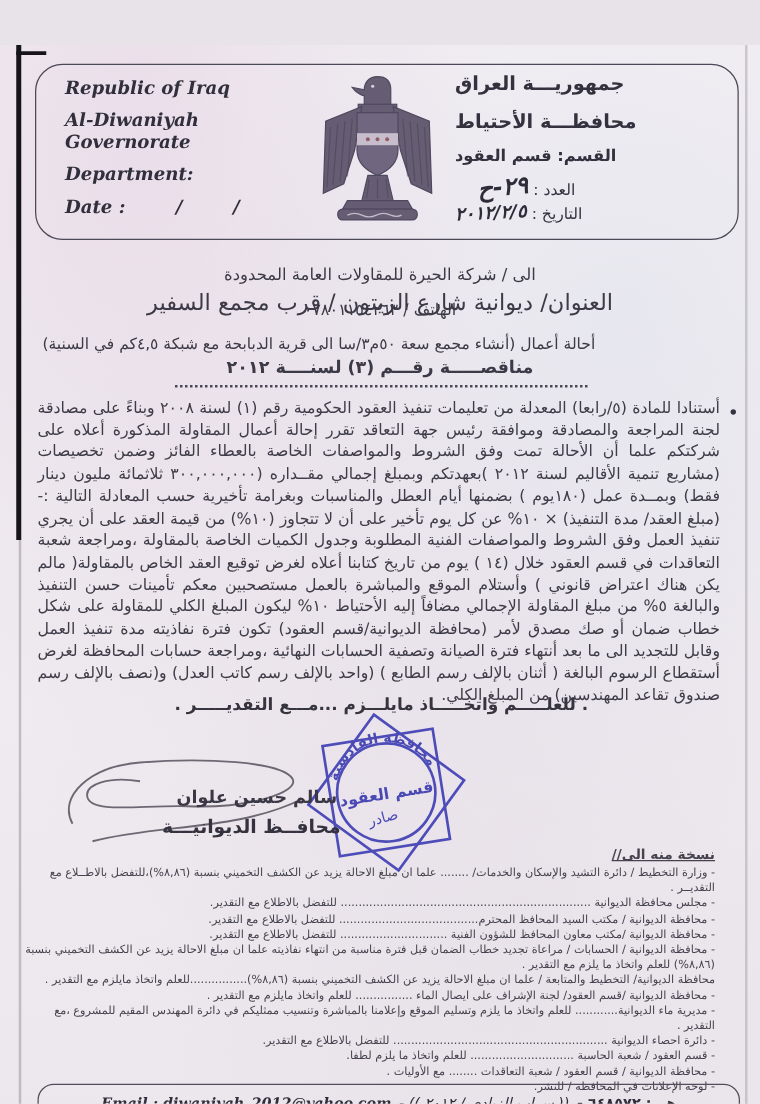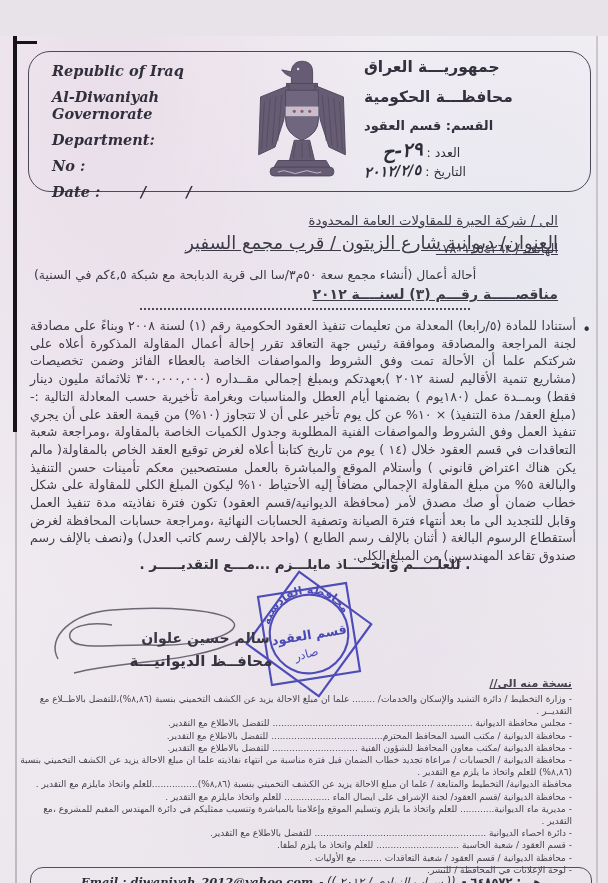--- a/index.html
+++ b/index.html
@@ -40,21 +40,21 @@
     color:#312f3c;font-size:14.5px;}
   .hdr-en .l{margin-bottom:9px;}
   .hdr-ar{right:34px;top:22px;width:210px;text-align:left;color:#33313e;}
   .hdr-ar .big{font-size:15.5px;font-weight:bold;margin-bottom:12px;}
   .hdr-ar .dept{font-size:13px;font-weight:bold;margin-bottom:6px;}
   .hdr-ar .fld{font-size:12.5px;margin-bottom:2px;}
   .hand{font-style:italic;font-weight:bold;color:#2e2c38;display:inline-block;}
   .hand-no{font-size:19px;transform:rotate(-5deg);margin-left:18px;}
   .hand-date{font-size:14.5px;transform:rotate(-3deg);}
   
-  .center-line{left:50px;width:508px;text-align:right;text-decoration:underline;}
+  .center-line{left:50px;width:508px;text-align:center;}
   .to-line{top:177px;font-size:13.2px;}
   .addr-line{top:196px;font-size:18px;}
   .phone-line{top:205px;font-size:12.8px;}
   .subject-line{top:231px;left:34px;width:544px;text-align:left;font-size:12.4px;}
   .tender-line{top:250px;font-size:14px;font-weight:bold;}
   .dots-divider{top:272px;left:140px;width:330px;height:0;border-top:2.6px dotted #4b4856;}
   .bullet{right:17px;top:285px;font-size:15px;color:#34323e;}
   .body-par{
     top:281px;left:30px;width:546px;
     font-size:12.6px;line-height:17.7px;text-align:justify;color:#3e3c48;
@@ -96,21 +96,20 @@
   <div class="abs bottom-bar1"></div>
   <div class="abs bottom-bar2"></div>
   <div class="abs bottom-smudge"></div>
 
   <div class="abs header-box"></div>
 
   <div class="abs hdr-en">
     <div class="l">Republic of Iraq</div>
     <div class="l">Al-Diwaniyah Governorate</div>
     <div class="l">Department:</div>
-    <div class="l">No :</div>
     <div class="l pre">Date :        /        /</div>
   </div>
 
   <svg class="abs" style="left:249px;top:21px;width:106px;height:128px;opacity:.9" viewBox="0 0 110 130">
     <g fill="#584e66" stroke="#3f3850" stroke-width="1">
       <path d="M55,3 C48,3 44,8 44,14 L34,12 C37,16 40,18 44,19 L44,27 L66,27 L66,14 C66,7 62,3 55,3 Z"></path>
       <rect x="39" y="26" width="32" height="8"></rect>
       <path d="M42,28 L12,40 L10,100 L27,92 L36,64 Z"></path>
       <path d="M68,28 L98,40 L100,100 L83,92 L74,64 Z"></path>
       <path d="M38,33 L72,33 L72,64 Q72,78 55,85 Q38,78 38,64 Z" fill="#635973"></path>
@@ -128,21 +127,21 @@
     <g fill="#8a4a55" stroke="none">
       <circle cx="47" cy="55" r="1.6"></circle>
         <circle cx="55" cy="55" r="1.6"></circle>
         <circle cx="63" cy="55" r="1.6"></circle>
     </g>
     <path d="M30,118 q6,-3 12,0 q6,3 12,0 q6,-3 12,0 q5,2 9,0" stroke="#d8d2dc" stroke-width="1" fill="none" opacity=".8"></path>
   </svg>
 
   <div class="abs hdr-ar rtl">
     <div class="big">جمهوريـــة العراق</div>
-    <div class="big">محافظـــة الحكومية</div>
+    <div class="big">محافظـــة الأحتياط</div>
     <div class="dept">القسم: قسم العقود</div>
     <div class="fld">
       <span>العدد :</span>
       <span class="hand hand-no">٢٩-ح</span>
     </div>
     <div class="fld">
       <span>التاريخ :</span>
       <span class="hand hand-date">٢٠١٢/٢/٥</span>
     </div>
   </div>

